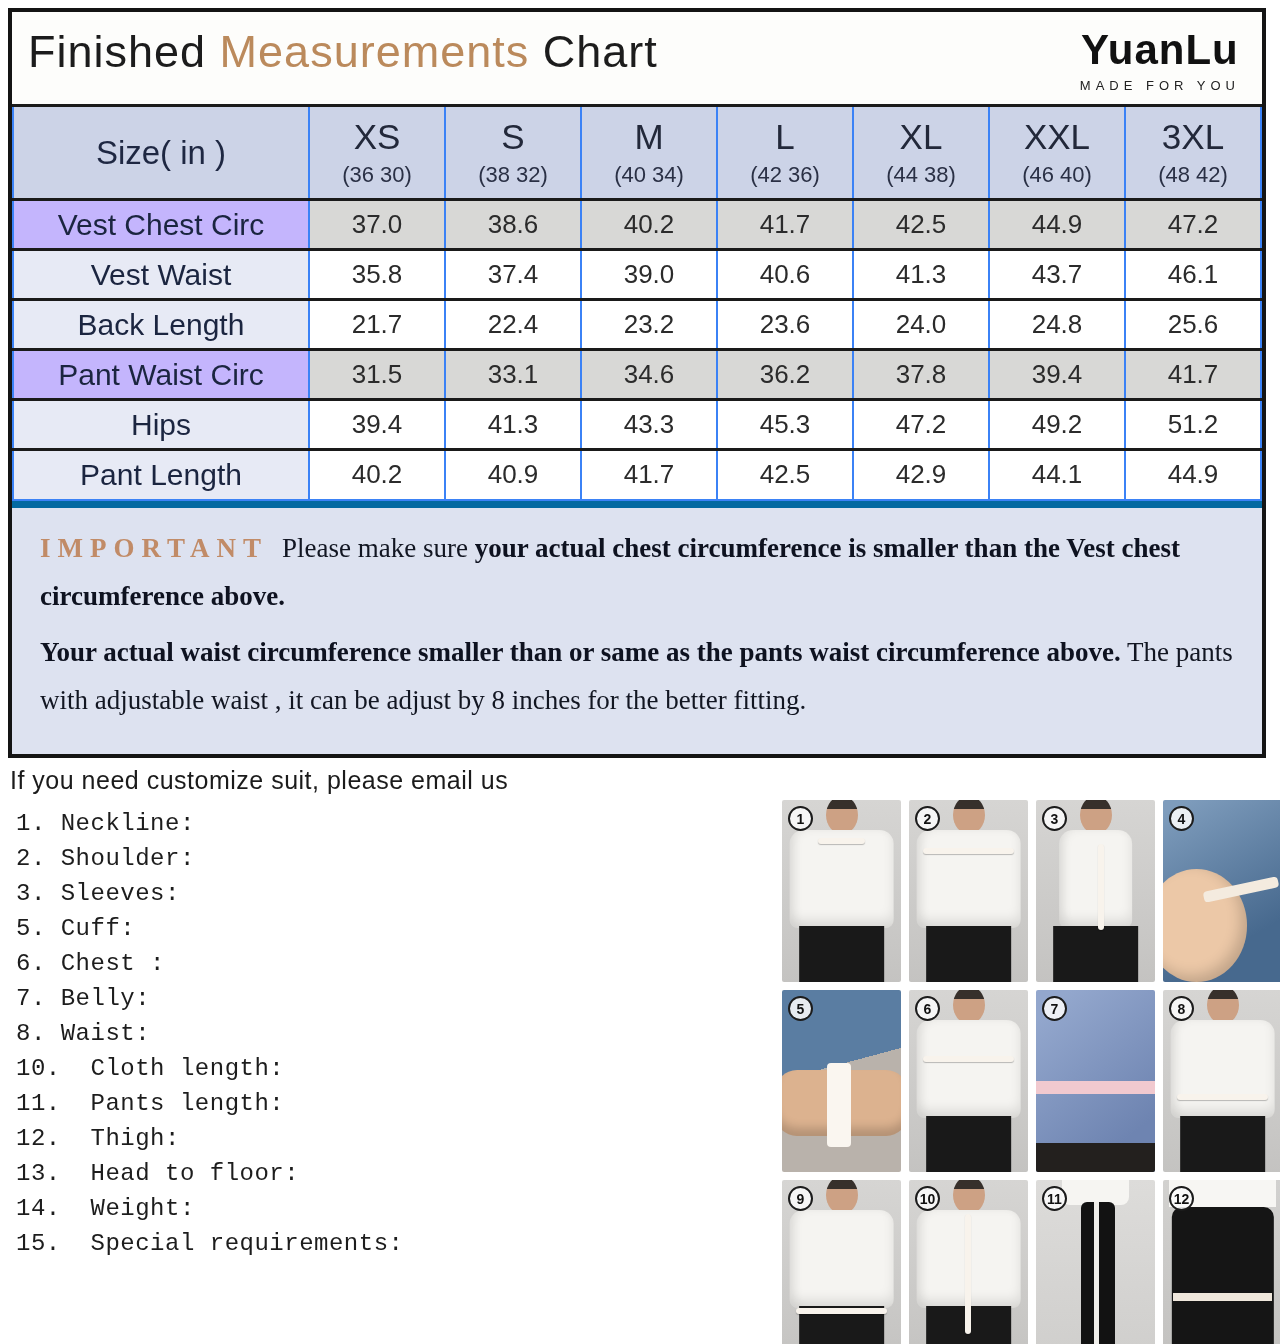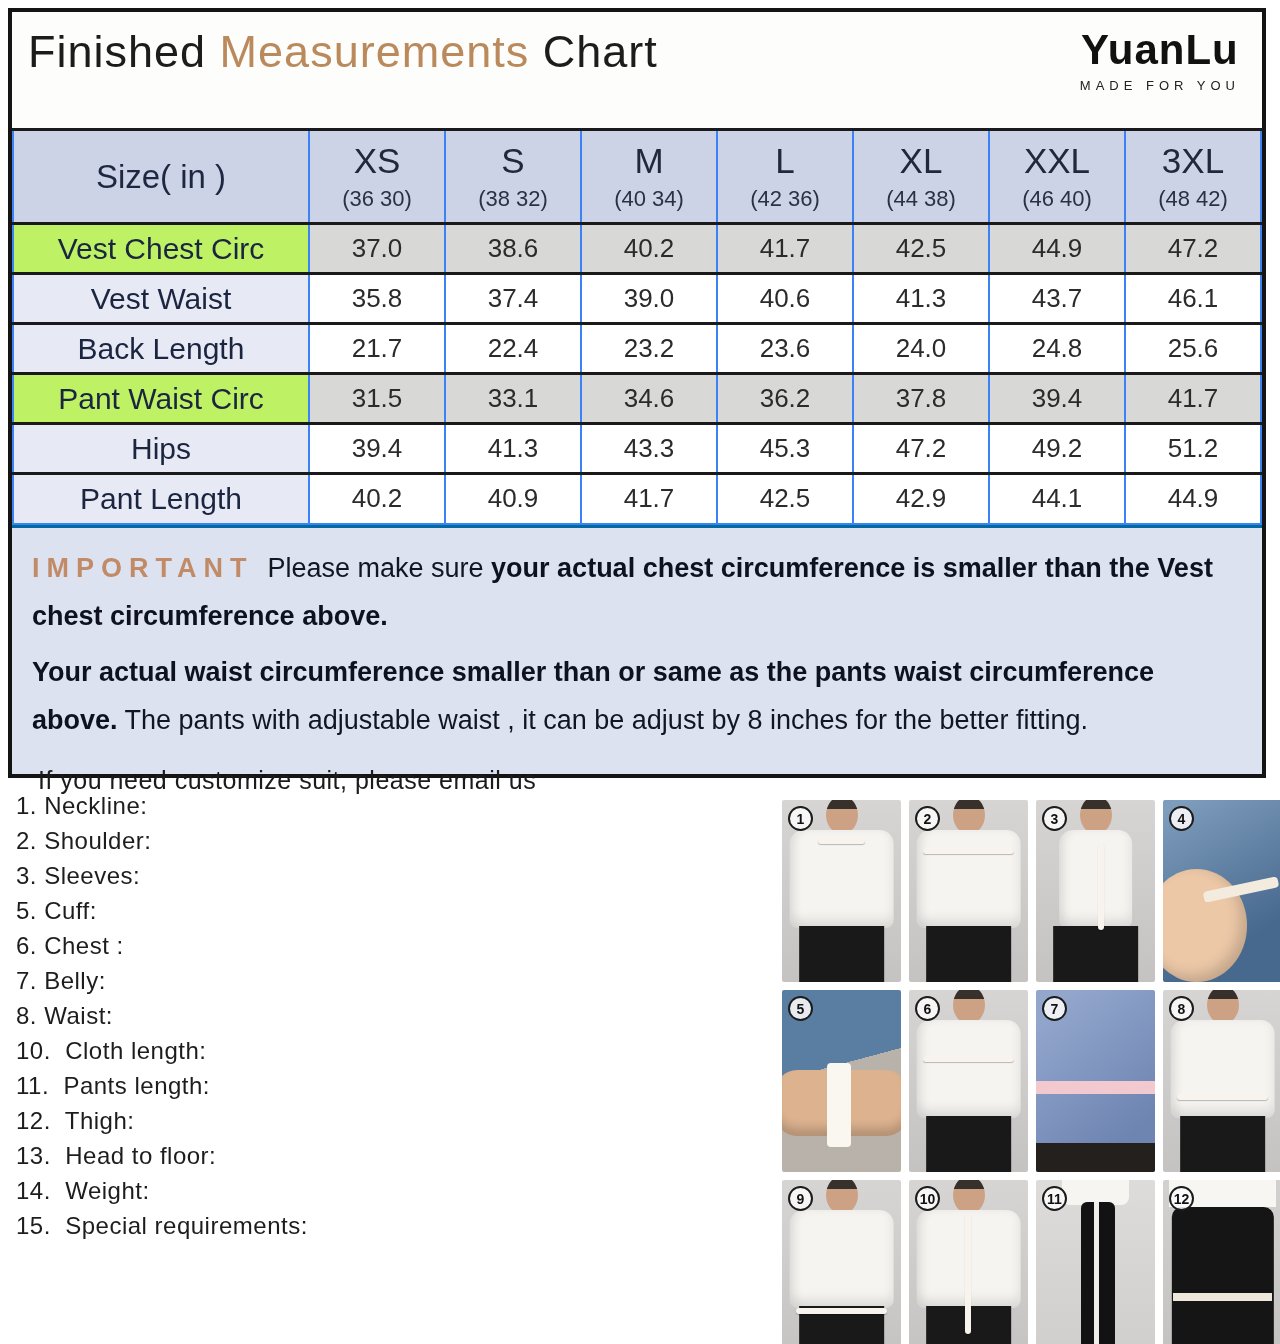--- a/index.html
+++ b/index.html
@@ -2,50 +2,50 @@
 <html><head>
 <meta charset="utf-8">
 <style>
   * { margin:0; padding:0; box-sizing:border-box; }
   body { font-family:"Liberation Sans", sans-serif; background:#ffffff; }
   .page { position:relative; width:1280px; height:1344px; background:#fff; overflow:hidden; }
 
   
   .chart-box { position:absolute; left:8px; top:8px; width:1258px; border:4px solid #141414; background:#fdfdfb; }
 
-  .title-row { display:flex; justify-content:space-between; align-items:flex-start; padding:14px 22px 8px 16px; height:116px; background:#fdfdfb; }
+  .title-row { display:flex; justify-content:space-between; align-items:flex-start; padding:14px 22px 8px 16px; height:92px; background:#fdfdfb; }
   .main-title { font-size:45px; letter-spacing:1px; color:#1c1c1c; font-weight:400; white-space:pre; }
   .title-accent { color:#bb8a5c; }
   .brand-block { text-align:center; padding-top:2px; }
   .brand-name { font-size:42px; font-weight:700; color:#111; letter-spacing:1px; line-height:1.05; }
   .brand-tagline { font-size:13px; letter-spacing:5px; color:#222; font-weight:500; margin-top:6px; }
 
   
   table.size-table { width:100%; border-collapse:collapse; table-layout:fixed; }
   table.size-table th, table.size-table td { border:2px solid #3b82f6; text-align:center; vertical-align:middle; }
   table.size-table tr { border-top:3px solid #1a1a1a; }
   col.c-label { width:296px; }
   thead th { background:#ccd3e7; height:94px; font-weight:400; }
   th.corner { font-size:33px; color:#1e2742; }
   .size-big { font-size:35px; color:#22283a; line-height:1.15; }
   .size-sub { font-size:22px; color:#2a3045; margin-top:4px; font-weight:400; }
   td.rowlabel { background:#e7eaf5; font-size:30px; color:#1b2540; height:50px; }
-  td.rowlabel.hl { background:#bef264; }
+  td.rowlabel.hl { background:#c4b5fd; }
   td.val { background:#ffffff; font-size:26px; color:#2b2b2b; height:50px; }
   tr.hl-row td.val { background:#d8d8d6; }
 
   
-  .note { background:#dde2f0; border-top:3px solid #0369a1; padding:16px 26px 30px 20px; font-size:27px; line-height:1.78; color:#121622; }
+  .note { background:#dde2f0; border-top:7px solid #0369a1; padding:16px 26px 30px 28px; font-size:27px; line-height:1.78; color:#121622;font-family:Liberation Serif, serif; }
   .imp { color:#c18b67; font-weight:600; letter-spacing:7px; margin-right:14px; }
   .note b { font-weight:700; color:#0e1220; }
   .note p + p { margin-top:8px; }
 
   
-  .customize-heading { position:absolute; left:10px; top:766px; font-size:25px; color:#1b1b1b; letter-spacing:0.5px;margin-left:28px; }
-  .custom-list { position:absolute; left:16px; top:788px; list-style:none; }
+  .customize-heading { position:absolute; left:10px; top:766px; font-size:25px; color:#1b1b1b; letter-spacing:0.5px; }
+  .custom-list { position:absolute; left:16px; top:806px; list-style:none;font-family:Liberation Mono, monospace; }
   .custom-list li { font-size:24px; line-height:35px; color:#1d1d1d; white-space:pre; letter-spacing:0.5px; }
 
   
   .photo-grid { position:absolute; left:782px; top:800px; width:498px; display:grid; grid-template-columns:repeat(4,119px); grid-auto-rows:182px; gap:8px; }
   .tile { position:relative; overflow:hidden; border-radius:2px; background:linear-gradient(#d6d5d3,#c4c3c1); }
   .badge { position:absolute; top:6px; left:6px; width:25px; height:25px; border:2px solid #1c1c1c; border-radius:50%; background:rgba(250,250,250,.88); color:#111; font-size:14px; font-weight:700; display:flex; align-items:center; justify-content:center; z-index:6; }
   .tile i { position:absolute; display:block; }
   
   [data-variant^="shirt"] .head { top:-4px; left:50%; transform:translateX(-50%); width:32px; height:38px; border-radius:50%; background:linear-gradient(#37302b 34%, #cda184 35%); }
   [data-variant^="shirt"] .torso { top:30px; left:50%; transform:translateX(-50%); width:88%; height:98px; background:#f5f4f1; border-radius:14px 14px 8px 8px; box-shadow:inset 0 -8px 12px rgba(0,0,0,.10), inset 6px 0 8px rgba(0,0,0,.05); }

